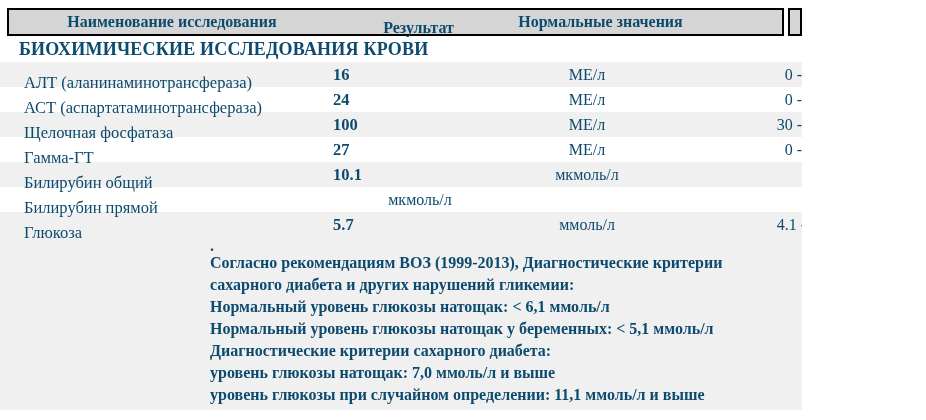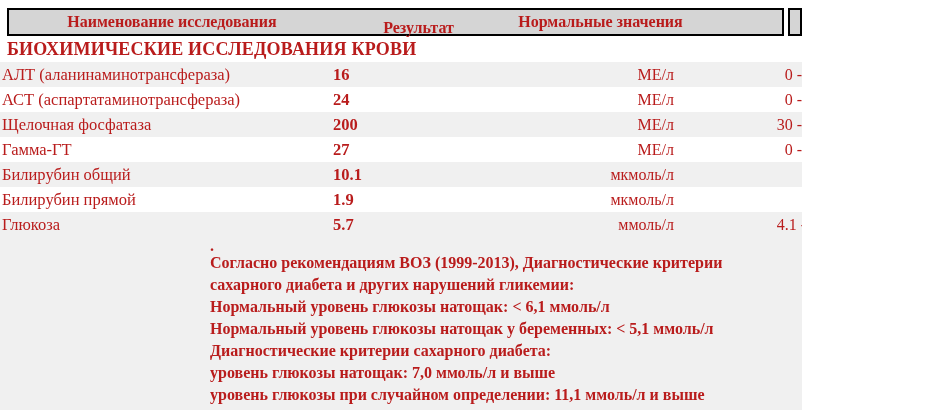--- a/index.html
+++ b/index.html
@@ -3,21 +3,21 @@
 <meta charset="utf-8">
 <style>
   html, body { margin: 0; padding: 0; background: #fff; }
   .page {
     position: relative;
     width: 802px;
     height: 420px;
     overflow: hidden;
     background: #ffffff;
     font-family: "Liberation Serif", "DejaVu Serif", serif;
-    color: #b91c1c;
+    color: #0c4a6e;
   }
   
   .thead-row { display: flex; padding-top: 8px; align-items: stretch; }
   .thead {
     box-sizing: border-box;
     margin-left: 7px;
     width: 898px;
     height: 28px;
     background: #d5d5d5;
     border: 2px solid #000;
@@ -36,32 +36,32 @@
     margin-left: 4px;
     width: 15px;
     height: 28px;
     background: #d5d5d5;
     border: 2px solid #000;
   }
   
   .section-title {
     height: 26px;
     line-height: 27px;
-    padding-left: 7px;
+    padding-left: 19px;
     font-weight: bold;
     font-size: 18px;
     letter-spacing: 0.2px;
   }
   
   .trow { display: flex; width: 907px; height: 25px; line-height: 25px; font-size: 16.5px; }
   .trow.stripe { background: #f0f0f0; }
   .td { box-sizing: border-box; }
-  .td.c1 { width: 333px; padding-left: 2px; }
+  .td.c1 { width: 333px; padding-left: 24px; margin-top: 8px; }
   .td.c2 { width: 167px; text-align: left; font-weight: bold; }
-  .td.c3 { width: 200px; text-align: right; padding-right: 26px; font-size: 16px; }
+  .td.c3 { width: 200px; text-align: center; padding-right: 26px; font-size: 16px; }
   .td.c4 { width: 207px; text-align: center; font-size: 16px; }
   
   .note {
     box-sizing: border-box;
     width: 907px;
     background: #f0f0f0;
     padding: 2px 0 4px 210px;
   }
   .note-dot { font-weight: bold; font-size: 16px; line-height: 13px; }
   .note-line { font-weight: bold; font-size: 16px; line-height: 22px; white-space: nowrap; }
@@ -89,38 +89,37 @@
     <div class="td c4">0 - 45</div>
   </div>
   <div class="trow">
     <div class="td c1">АСТ (аспартатаминотрансфераза)</div>
     <div class="td c2">24</div>
     <div class="td c3">МЕ/л</div>
     <div class="td c4">0 - 35</div>
   </div>
   <div class="trow stripe">
     <div class="td c1">Щелочная фосфатаза</div>
-    <div class="td c2">200</div>
+    <div class="td c2">100</div>
     <div class="td c3">МЕ/л</div>
     <div class="td c4">30 - 120</div>
   </div>
   <div class="trow">
     <div class="td c1">Гамма-ГТ</div>
     <div class="td c2">27</div>
     <div class="td c3">МЕ/л</div>
     <div class="td c4">0 - 55</div>
   </div>
   <div class="trow stripe">
     <div class="td c1">Билирубин общий</div>
     <div class="td c2">10.1</div>
     <div class="td c3">мкмоль/л</div>
   </div>
   <div class="trow">
     <div class="td c1">Билирубин прямой</div>
-    <div class="td c2">1.9</div>
     <div class="td c3">мкмоль/л</div>
   </div>
   <div class="trow stripe">
     <div class="td c1">Глюкоза</div>
     <div class="td c2">5.7</div>
     <div class="td c3">ммоль/л</div>
     <div class="td c4">4.1 - 5.9</div>
   </div>
 
   <div class="note">

